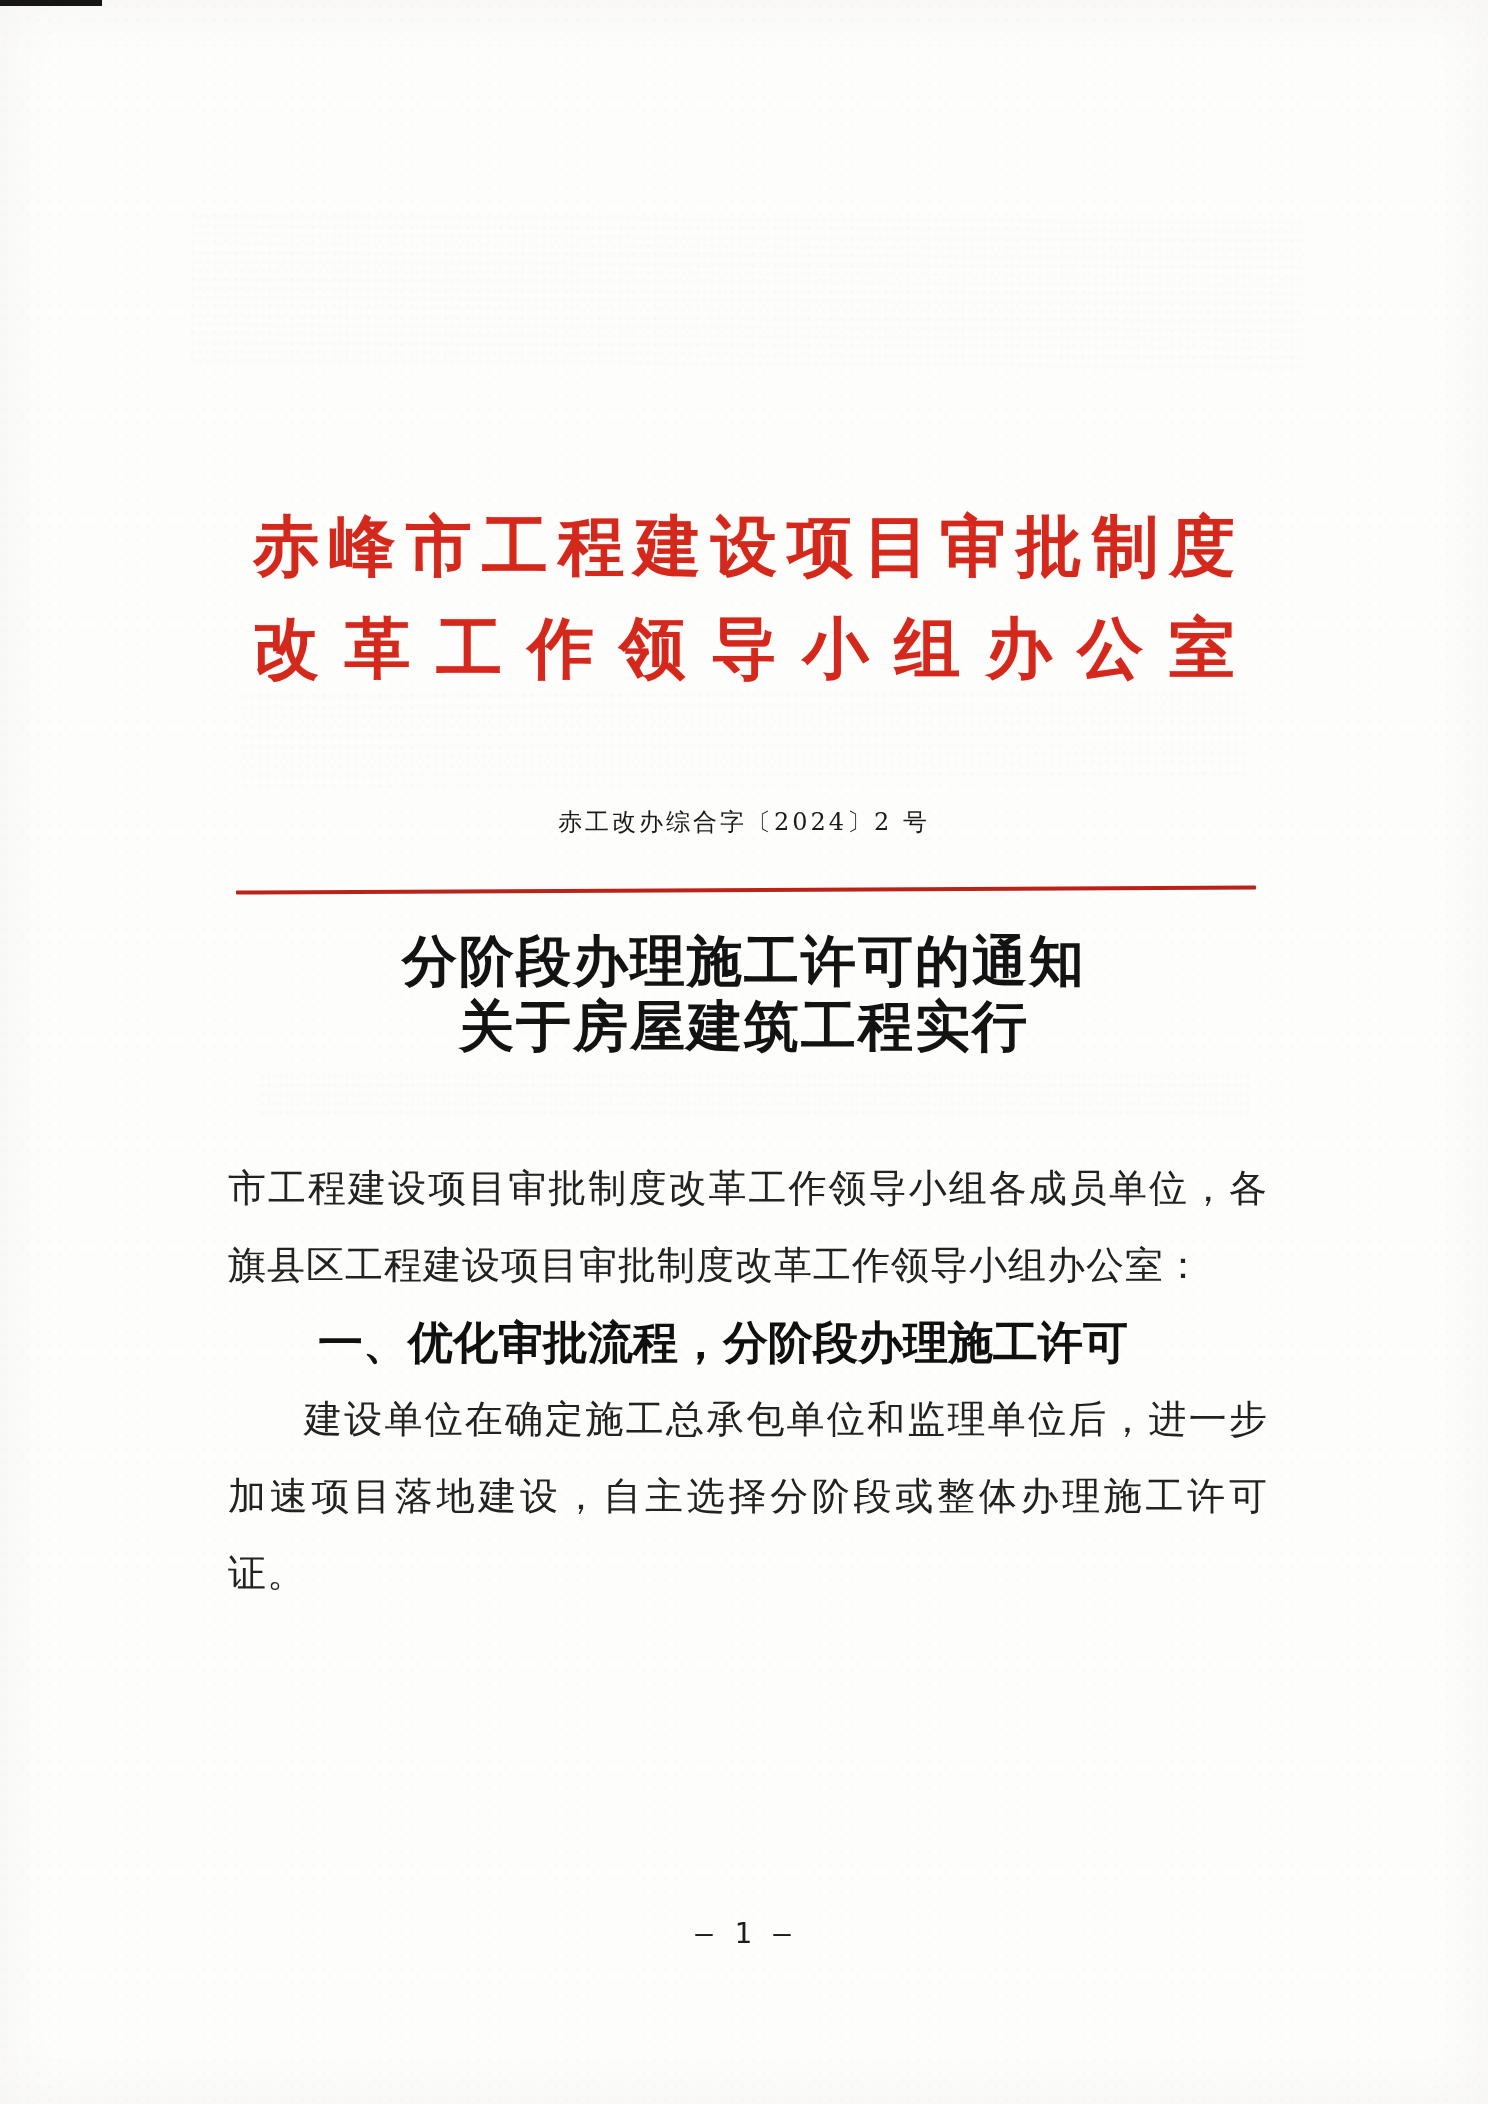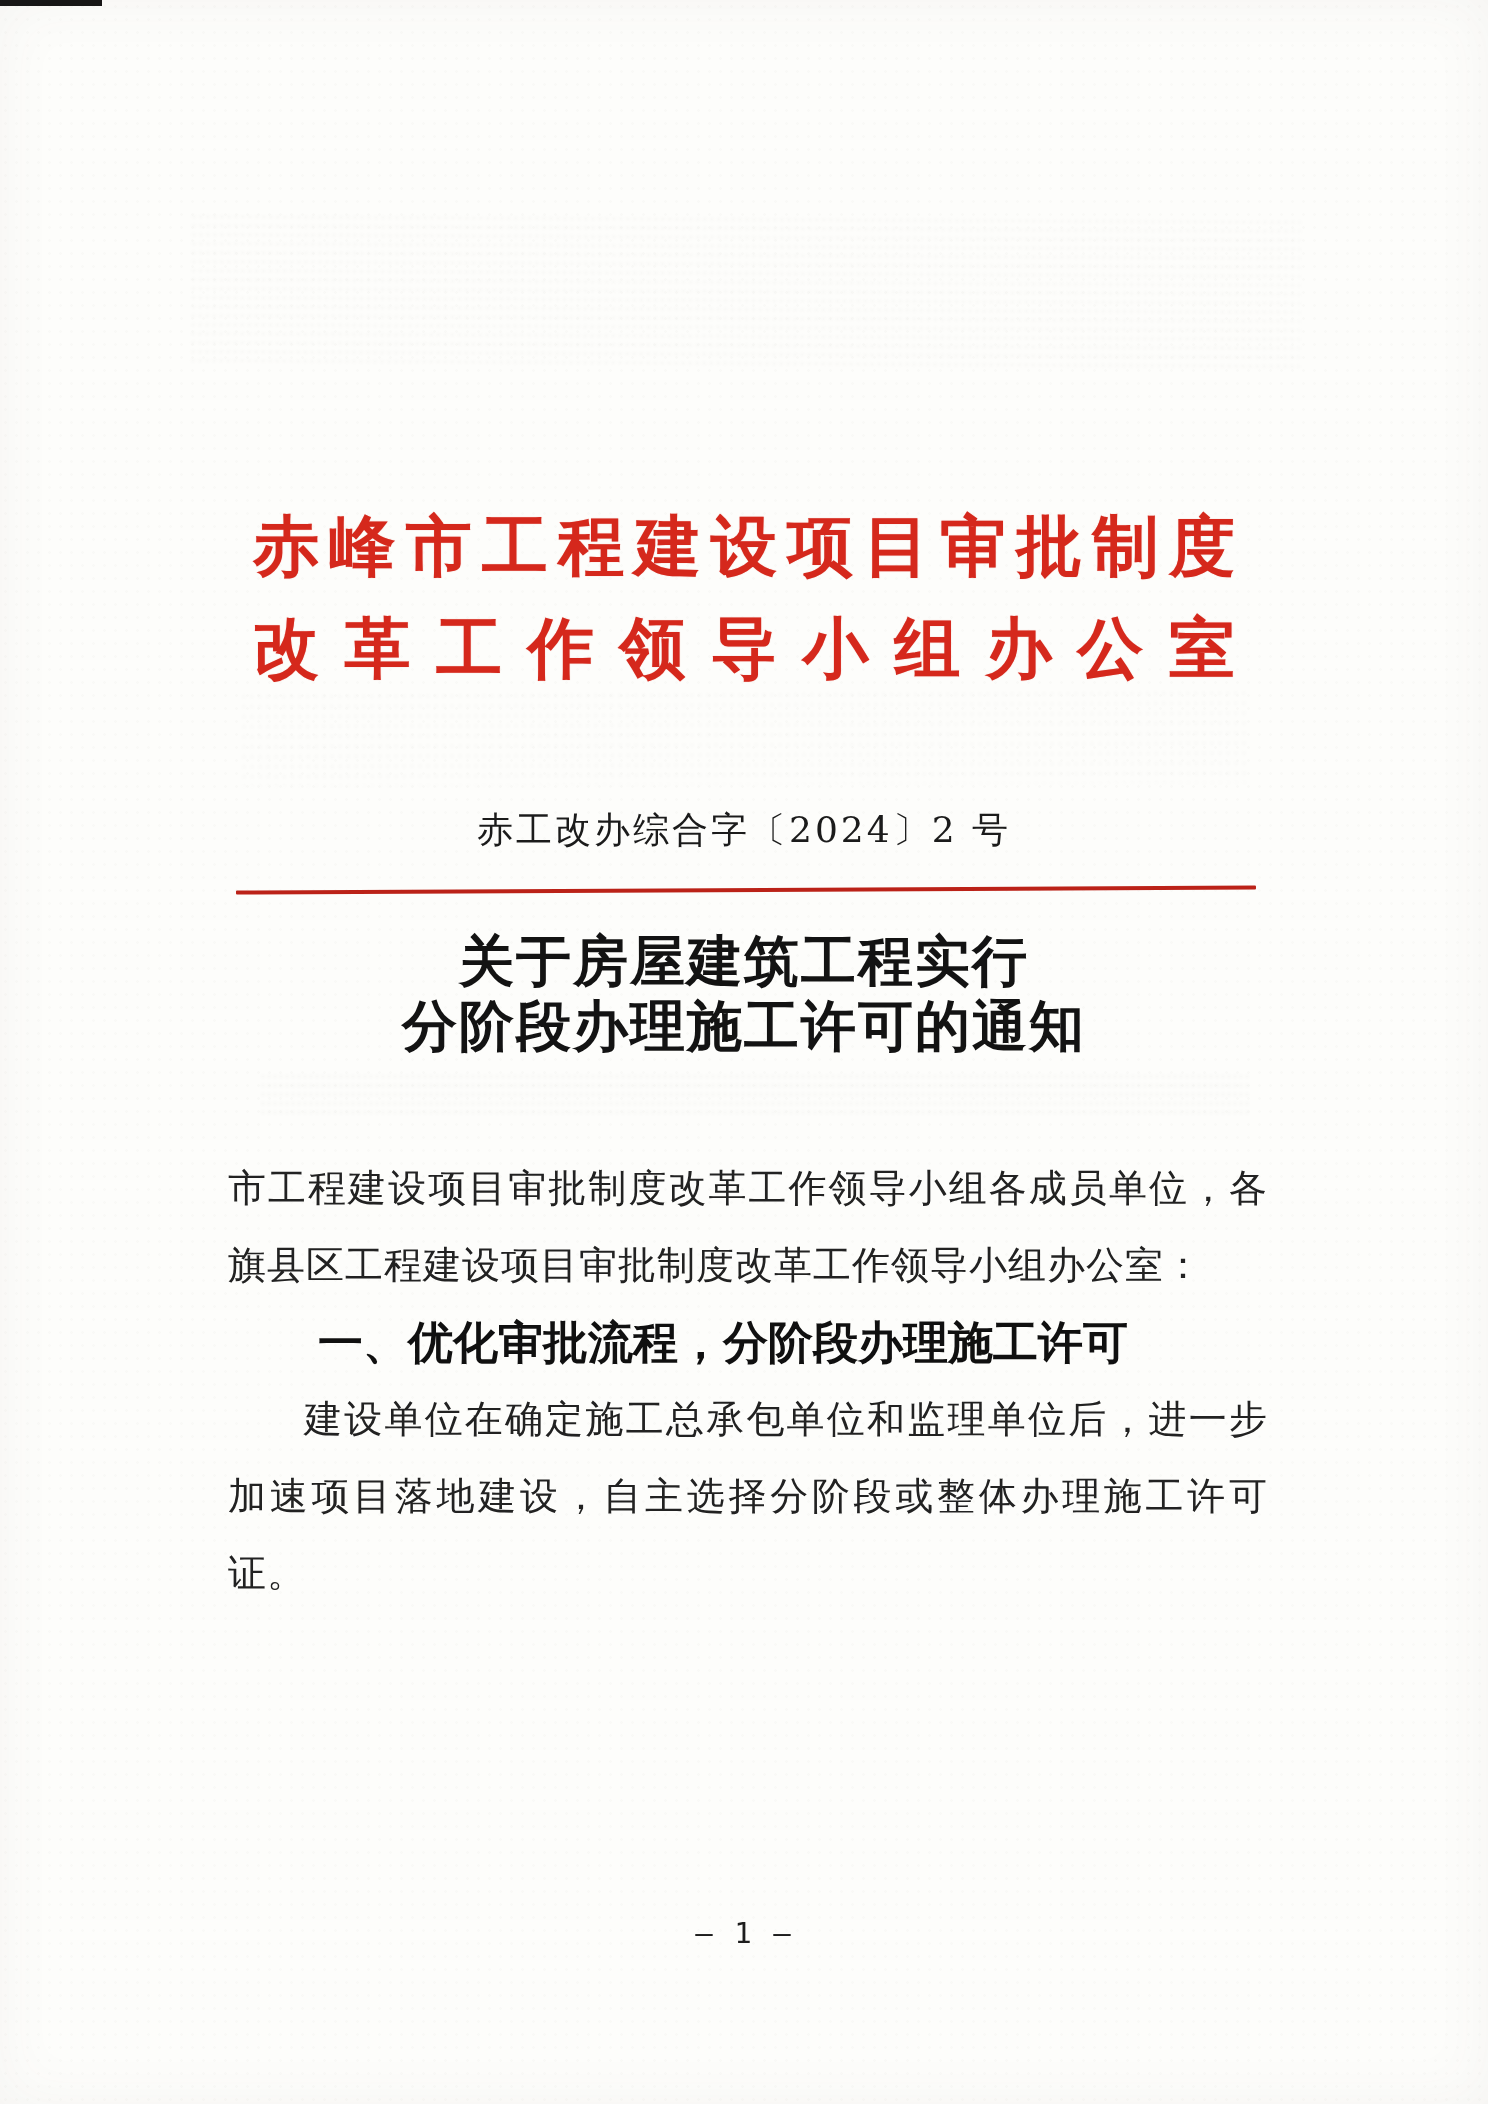--- a/index.html
+++ b/index.html
@@ -33,21 +33,21 @@
   .org-block{position:absolute;top:498px;left:253px;width:982px;}
   .org-line{
     color:#d5281c;font-weight:700;font-size:66px;line-height:96px;
     text-shadow:0 0 1px rgba(213,40,28,.4);
   }
   .char-justify{display:flex;justify-content:space-between;}
   .org-line + .org-line{margin-top:6px;}
   
   .doc-number{
     position:absolute;top:806px;left:0;width:100%;
-    text-align:center;font-size:36px;letter-spacing:3px;color:#1b1b1b;
+    text-align:center;font-size:24px;letter-spacing:3px;color:#1b1b1b;
   }
   
   .red-rule{
     position:absolute;top:888px;left:236px;width:1020px;height:4px;
     background:#bb2218;border-radius:1px;transform:rotate(-0.28deg);
   }
   
   .title-block{
     position:absolute;top:928px;left:0;width:100%;
     text-align:center;font-weight:700;color:#131313;
@@ -113,22 +113,22 @@
         <span>公</span>
         <span>室</span>
       </div>
   </div>
 
   <div class="doc-number">赤工改办综合字〔2024〕2 号</div>
 
   <div class="red-rule"></div>
 
   <div class="title-block">
+    <div>分阶段办理施工许可的通知</div>
     <div>关于房屋建筑工程实行</div>
-    <div>分阶段办理施工许可的通知</div>
   </div>
 
   <div class="body-block">
     <div class="salutation">市工程建设项目审批制度改革工作领导小组各成员单位，各旗县区工程建设项目审批制度改革工作领导小组办公室：</div>
     <div class="section-heading">一、优化审批流程，分阶段办理施工许可</div>
     <div class="para">建设单位在确定施工总承包单位和监理单位后，进一步加速项目落地建设，自主选择分阶段或整体办理施工许可证。</div>
   </div>
 
   <div class="page-number">— 1 —</div>
 

